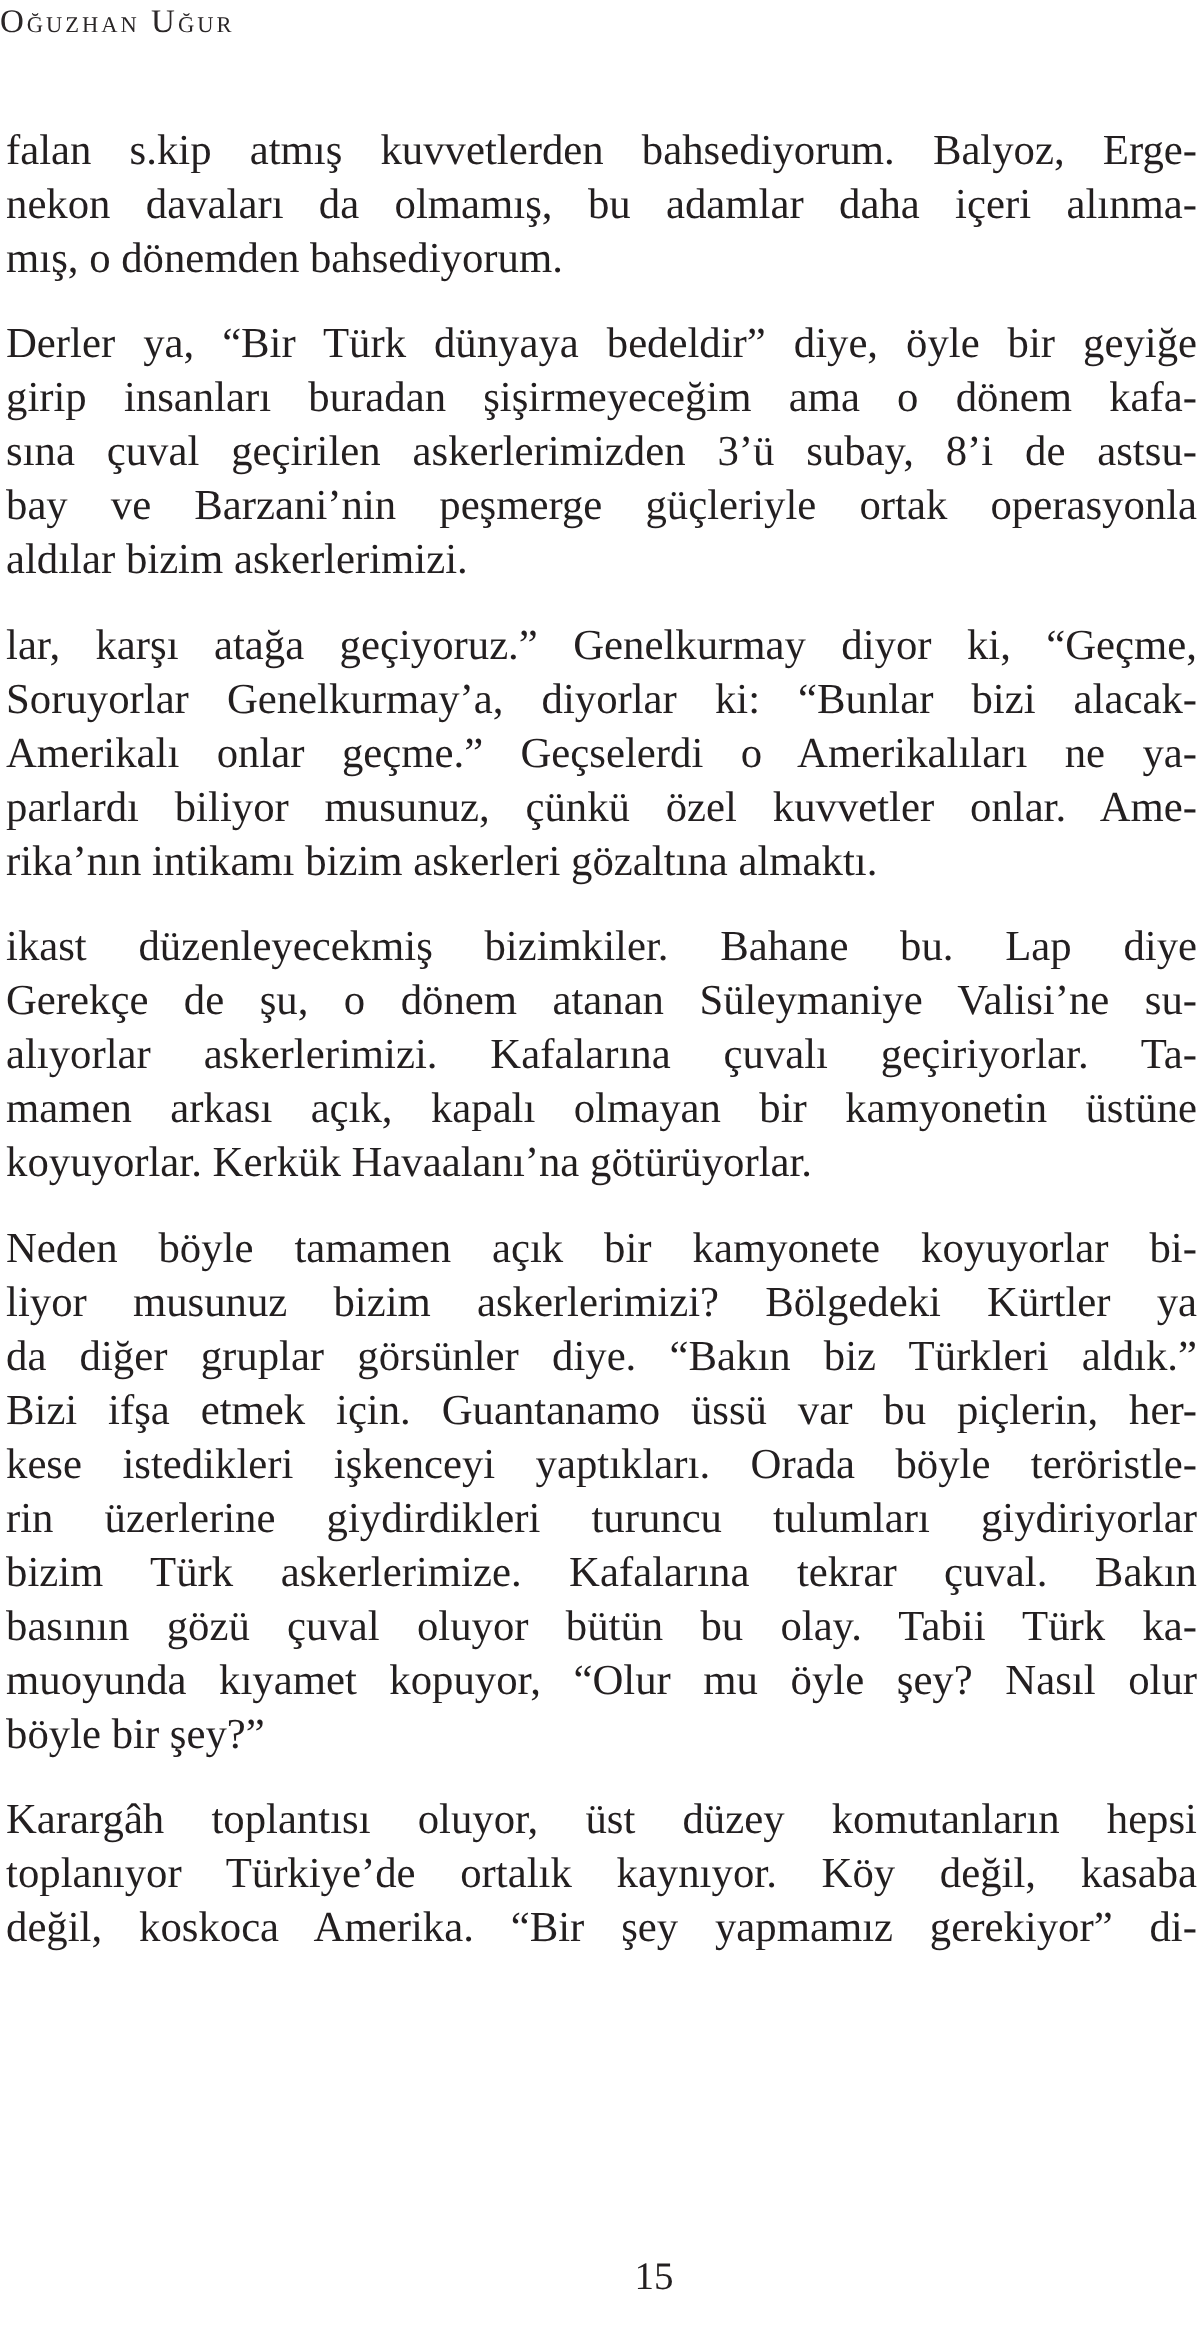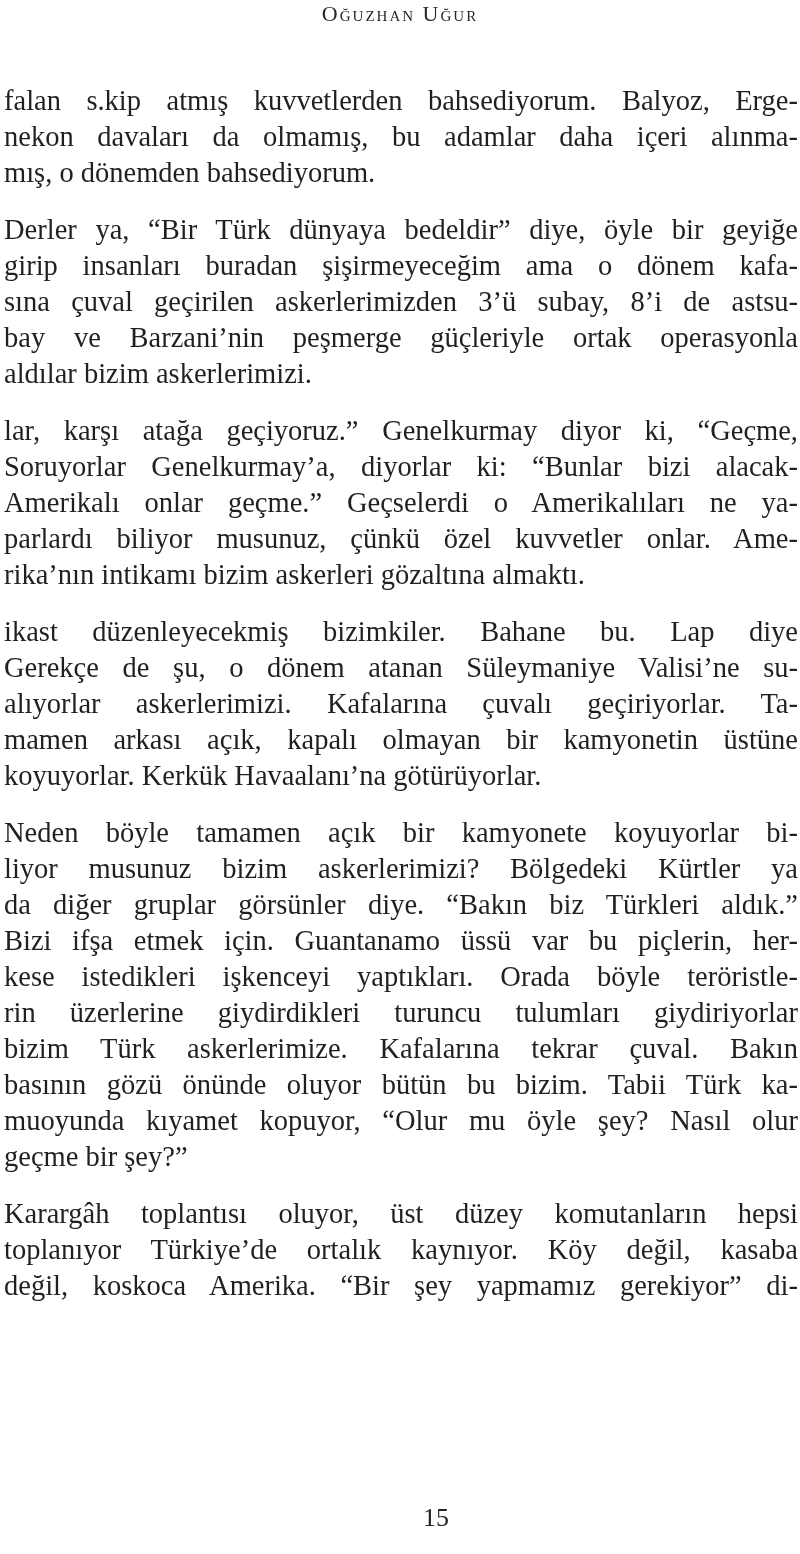--- a/index.html
+++ b/index.html
@@ -13,21 +13,20 @@
       position: relative;
       overflow: hidden;
       color: #231f20;
       font-family: "Liberation Serif", "DejaVu Serif", serif;
     }
     .running-head {
       position: absolute;
       top: 0;
       left: 0;
       width: 800px;
-      text-align: center;
       font-size: 22px;
       letter-spacing: 2px;
       font-variant: small-caps;
       line-height: 28px;
       color: #2a2627;
     }
     .body-text {
       position: absolute;
       left: 4px;
       top: 83px;
@@ -106,23 +105,23 @@
   <div class="para-gap"></div>
 
   <p class="para">
     <span class="line">Neden böyle tamamen açık bir kamyonete koyuyorlar bi-</span>
     <span class="line">liyor musunuz bizim askerlerimizi? Bölgedeki Kürtler ya</span>
     <span class="line">da diğer gruplar görsünler diye. “Bakın biz Türkleri aldık.”</span>
     <span class="line">Bizi ifşa etmek için. Guantanamo üssü var bu piçlerin, her-</span>
     <span class="line">kese istedikleri işkenceyi yaptıkları. Orada böyle teröristle-</span>
     <span class="line">rin üzerlerine giydirdikleri turuncu tulumları giydiriyorlar</span>
     <span class="line">bizim Türk askerlerimize. Kafalarına tekrar çuval. Bakın</span>
-    <span class="line">basının gözü önünde oluyor bütün bu bizim. Tabii Türk ka-</span>
+    <span class="line">basının gözü çuval oluyor bütün bu olay. Tabii Türk ka-</span>
     <span class="line">muoyunda kıyamet kopuyor, “Olur mu öyle şey? Nasıl olur</span>
-    <span class="line last">geçme bir şey?”</span>
+    <span class="line last">böyle bir şey?”</span>
   </p>
   <div class="para-gap"></div>
 
   <p class="para">
     <span class="line">Karargâh toplantısı oluyor, üst düzey komutanların hepsi</span>
     <span class="line">toplanıyor Türkiye’de ortalık kaynıyor. Köy değil, kasaba</span>
     <span class="line">değil, koskoca Amerika. “Bir şey yapmamız gerekiyor” di-</span>
   </p>
 
 </div>

